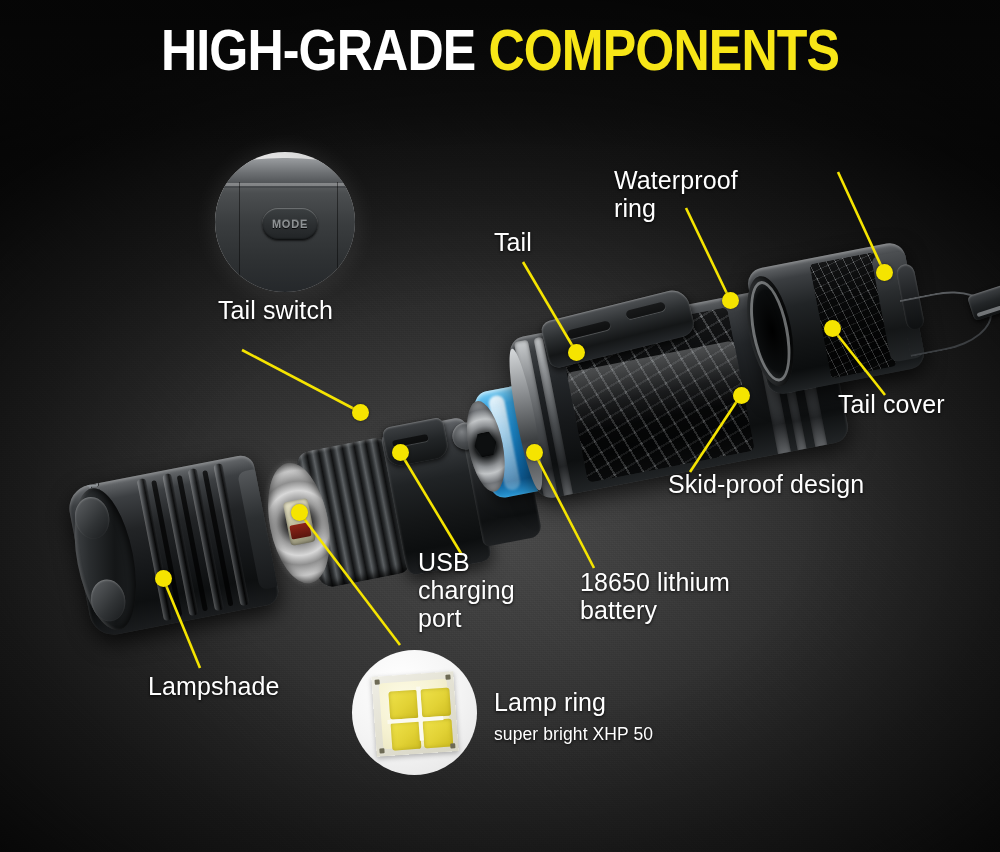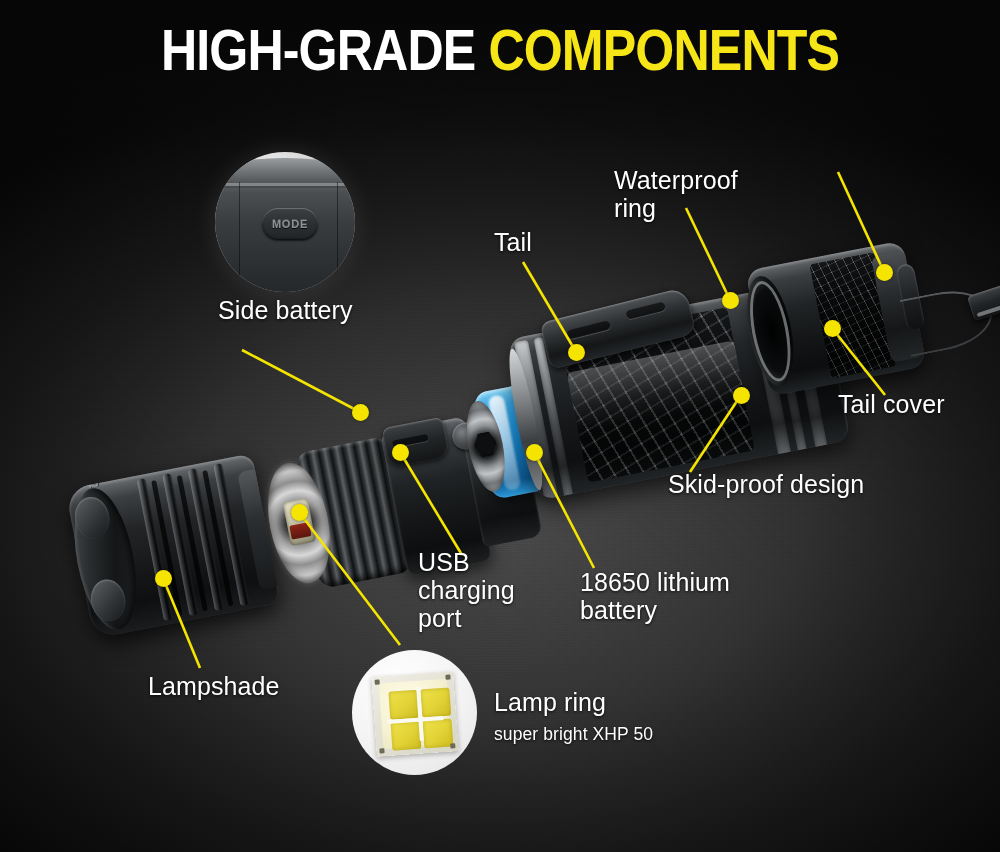--- a/index.html
+++ b/index.html
@@ -540,21 +540,21 @@
         <div class="led-cross-h"></div>
         <div class="led-cross-v"></div>
       </div>
       <div class="led-pad" style="left:3px;top:3px"></div>
       <div class="led-pad" style="right:3px;top:3px"></div>
       <div class="led-pad" style="left:3px;bottom:3px"></div>
       <div class="led-pad" style="right:3px;bottom:3px"></div>
     </div>
   </div>
 
-  <div class="label" style="left:218px;top:296px">Side battery</div>
+  <div class="label" style="left:218px;top:296px">Tail switch</div>
 
   <div class="label" style="left:494px;top:228px">Tail</div>
 
   <div class="label" style="left:614px;top:166px">Waterproof
 ring</div>
 
 
   <div class="label" style="left:838px;top:390px">Tail cover</div>
 
   <div class="label" style="left:668px;top:470px">Skid-proof design</div>

